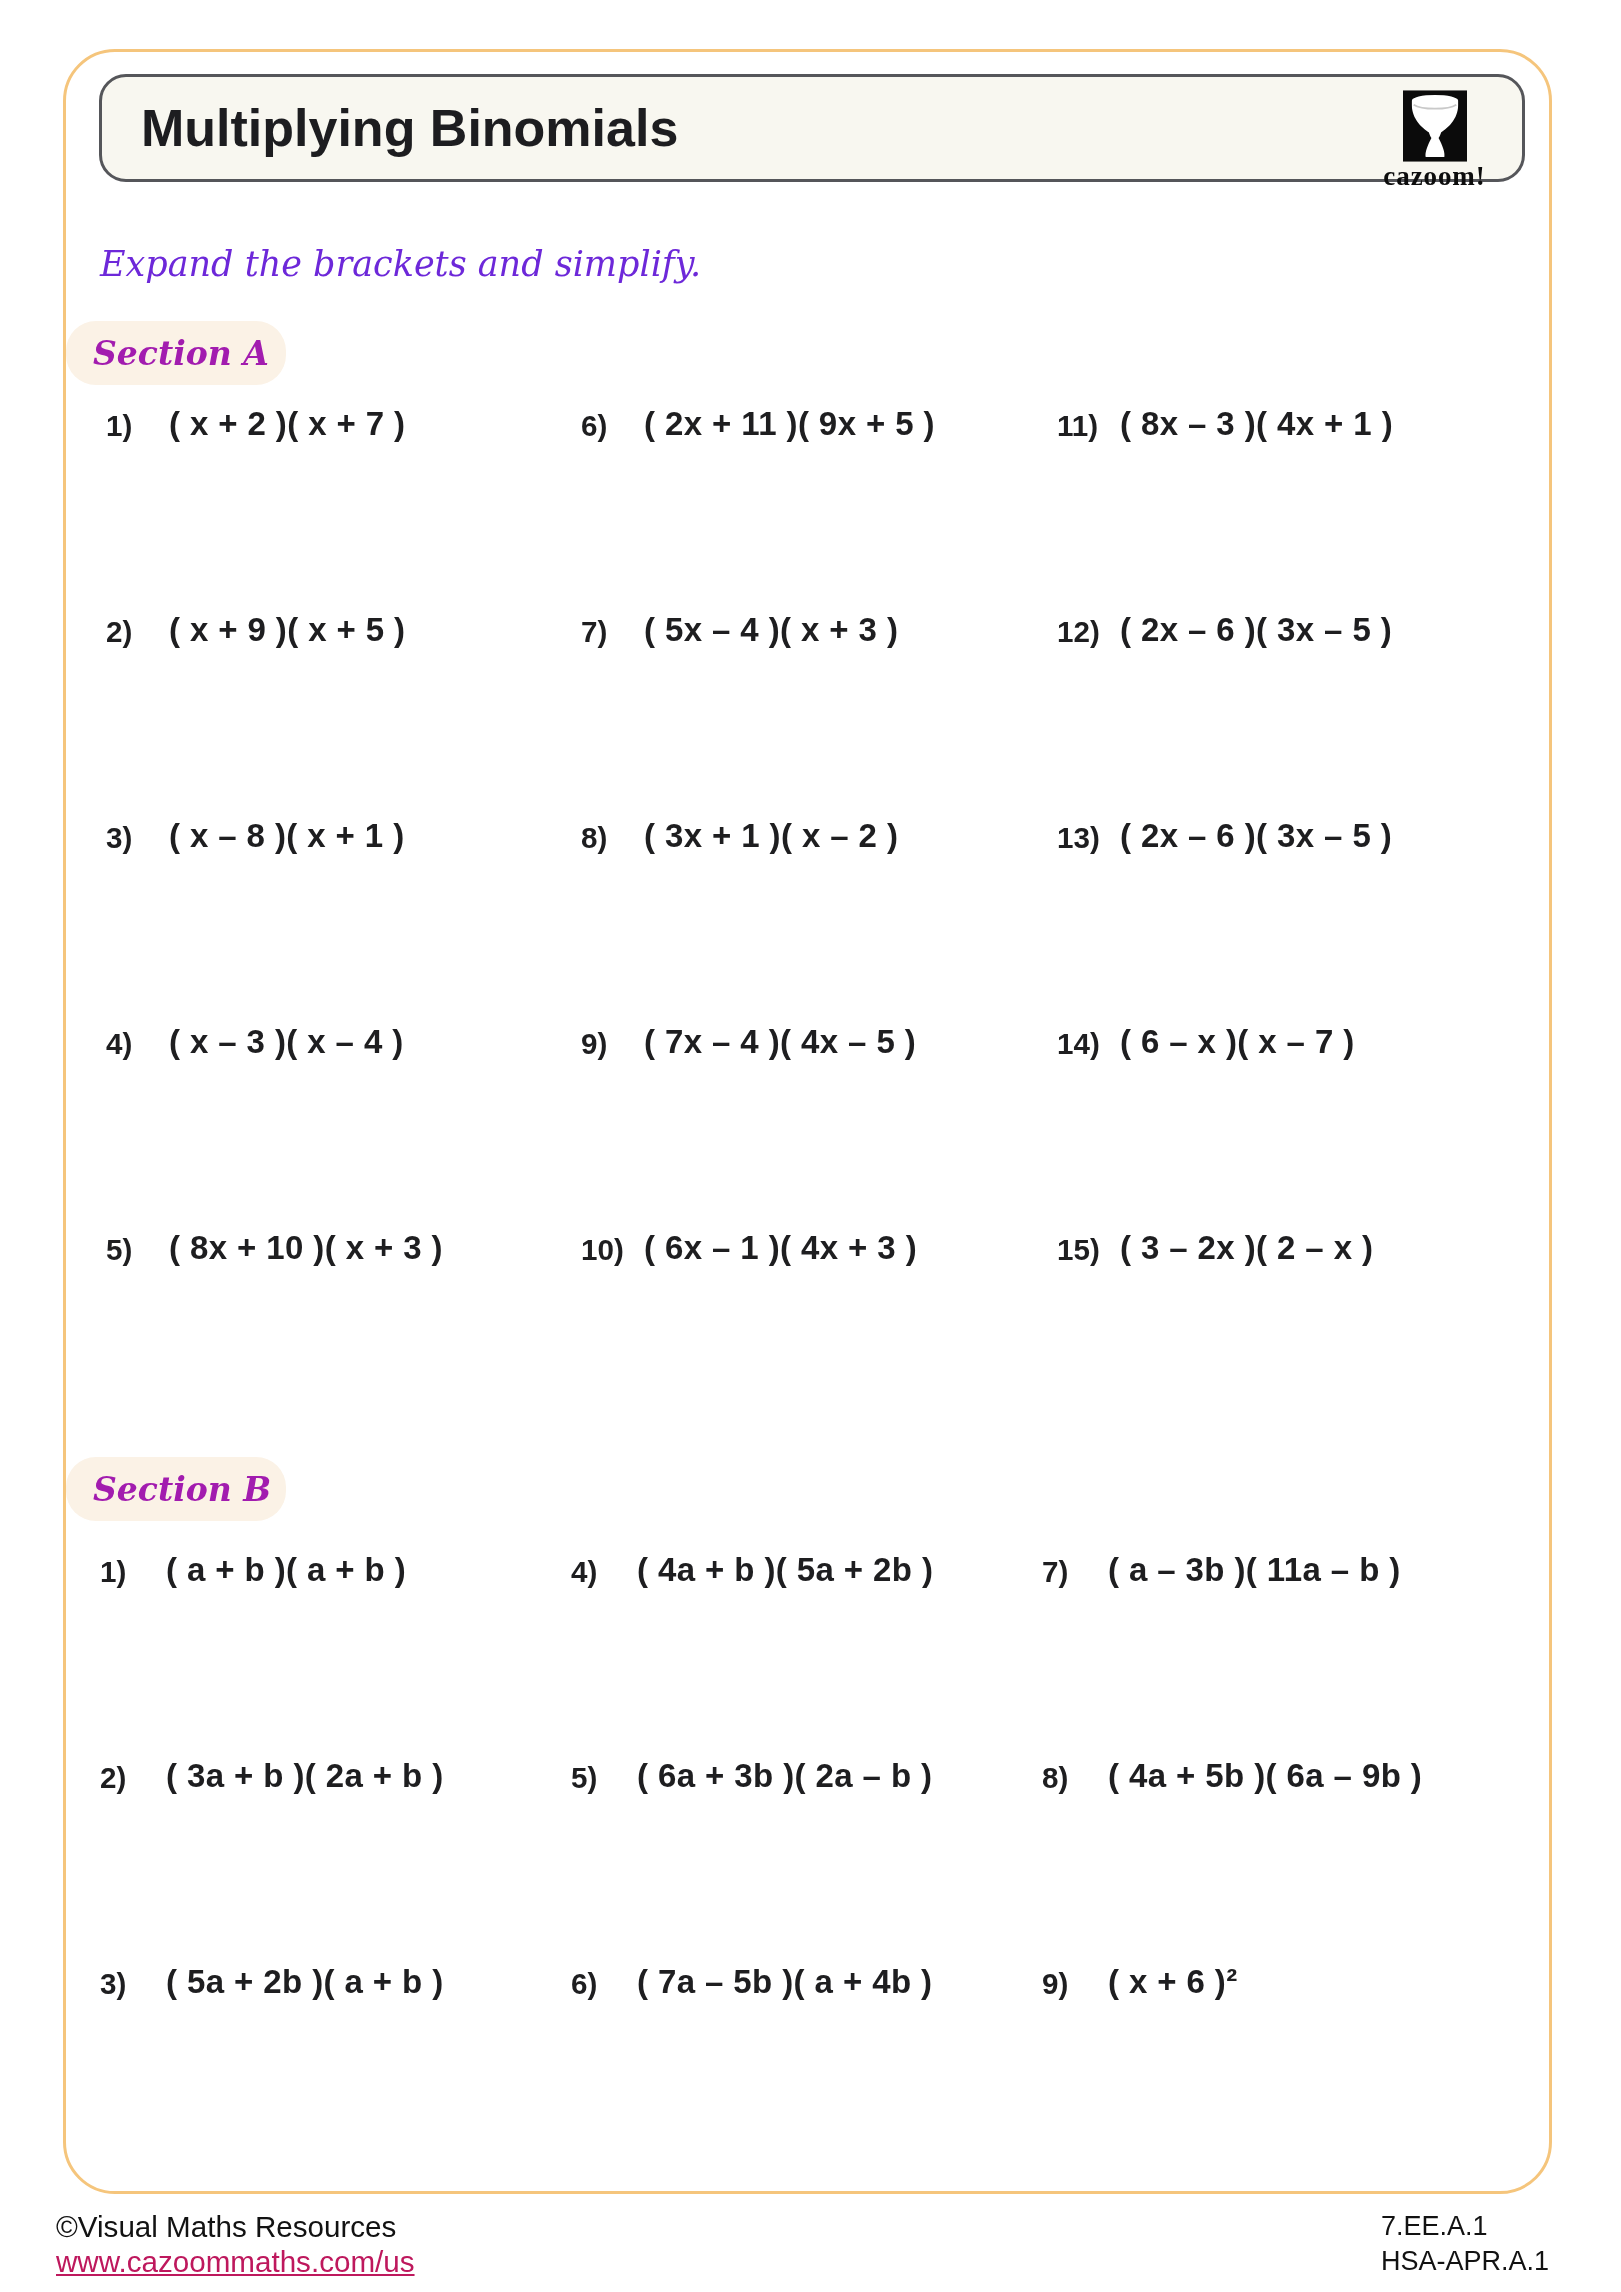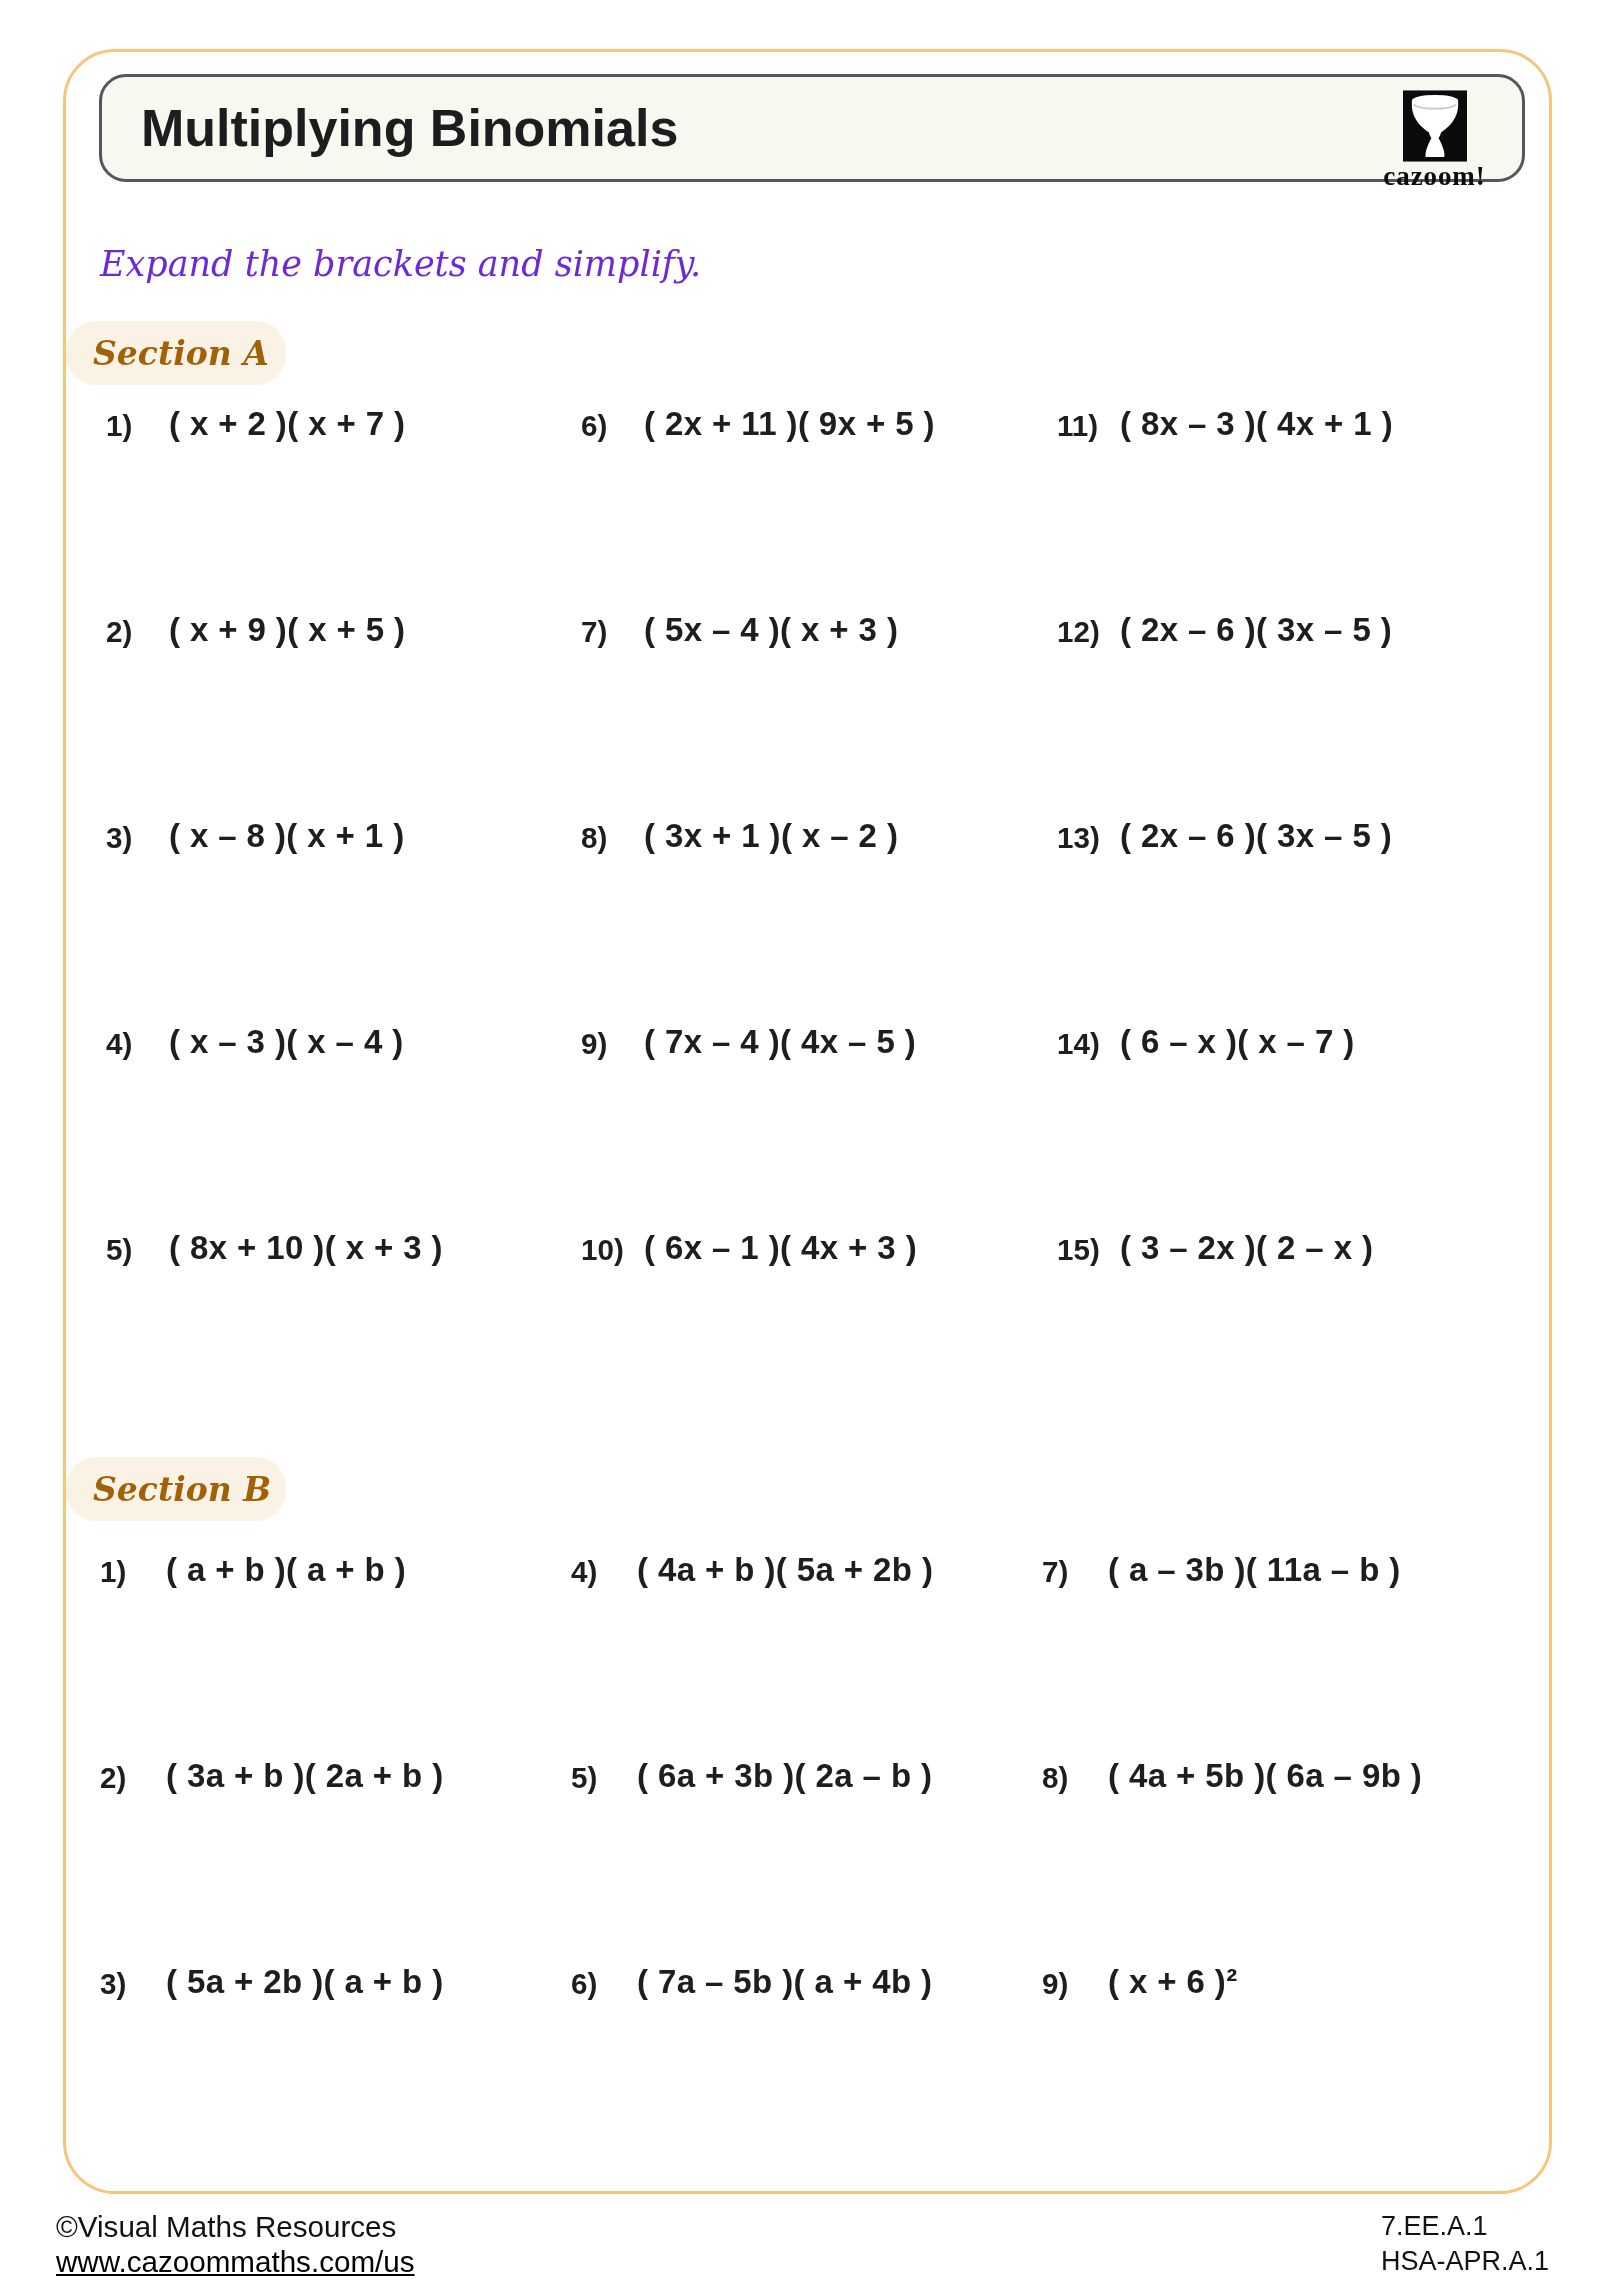--- a/index.html
+++ b/index.html
@@ -24,36 +24,36 @@
   .instruction{position:absolute;left:100px;top:244px;margin:0;
                font-family:"DejaVu Serif",serif;font-style:italic;font-size:35px;color:#6d28d9;}
 
   
   .section-tab{position:absolute;left:66px;width:220px;height:64px;
                background:#FBF2E6;border-radius:30px;}
   .tab-a{top:321px;}
   .tab-b{top:1457px;}
   .section-tab span{position:absolute;left:27px;top:50%;transform:translateY(-50%);
                     font-family:"DejaVu Serif",serif;font-weight:bold;font-style:italic;
-                    font-size:33px;color:#a16207;white-space:nowrap;}
+                    font-size:33px;color:#a21caf;white-space:nowrap;}
 
   
   .problems{position:absolute;display:grid;grid-auto-flow:column;}
   .grid-a{left:106px;top:405px;grid-template-rows:repeat(5,206px);
           grid-template-columns:475px 476px auto;}
   .grid-b{left:100px;top:1551px;grid-template-rows:repeat(3,206px);
           grid-template-columns:471px 471px auto;}
   .prob{display:flex;align-items:flex-start;}
   .pnum{flex:0 0 63px;font-size:29.6px;font-weight:bold;padding-top:3.6px;white-space:nowrap;}
   .grid-b .pnum{flex-basis:66px;}
   .pexpr{font-size:33px;font-weight:bold;white-space:nowrap;letter-spacing:0.4px;}
 
   
   .footer-left{position:absolute;left:56px;top:2209px;font-size:29.6px;line-height:35px;color:#121212;}
-  .footer-link{color:#000000;text-decoration:underline;cursor:pointer;margin-top:23px;}
+  .footer-link{color:#be185d;text-decoration:underline;cursor:pointer;margin-top:23px;}
   .footer-center{position:absolute;left:526px;top:2209px;width:627px;text-align:center;
                  font-size:29.6px;line-height:35px;color:#121212;}
   .footer-right{position:absolute;left:1381px;top:2209px;font-size:27px;line-height:35px;color:#121212;}
 </style>
 </head>
 <body>
 
 <div class="page">
 
   <div class="frame"></div>

